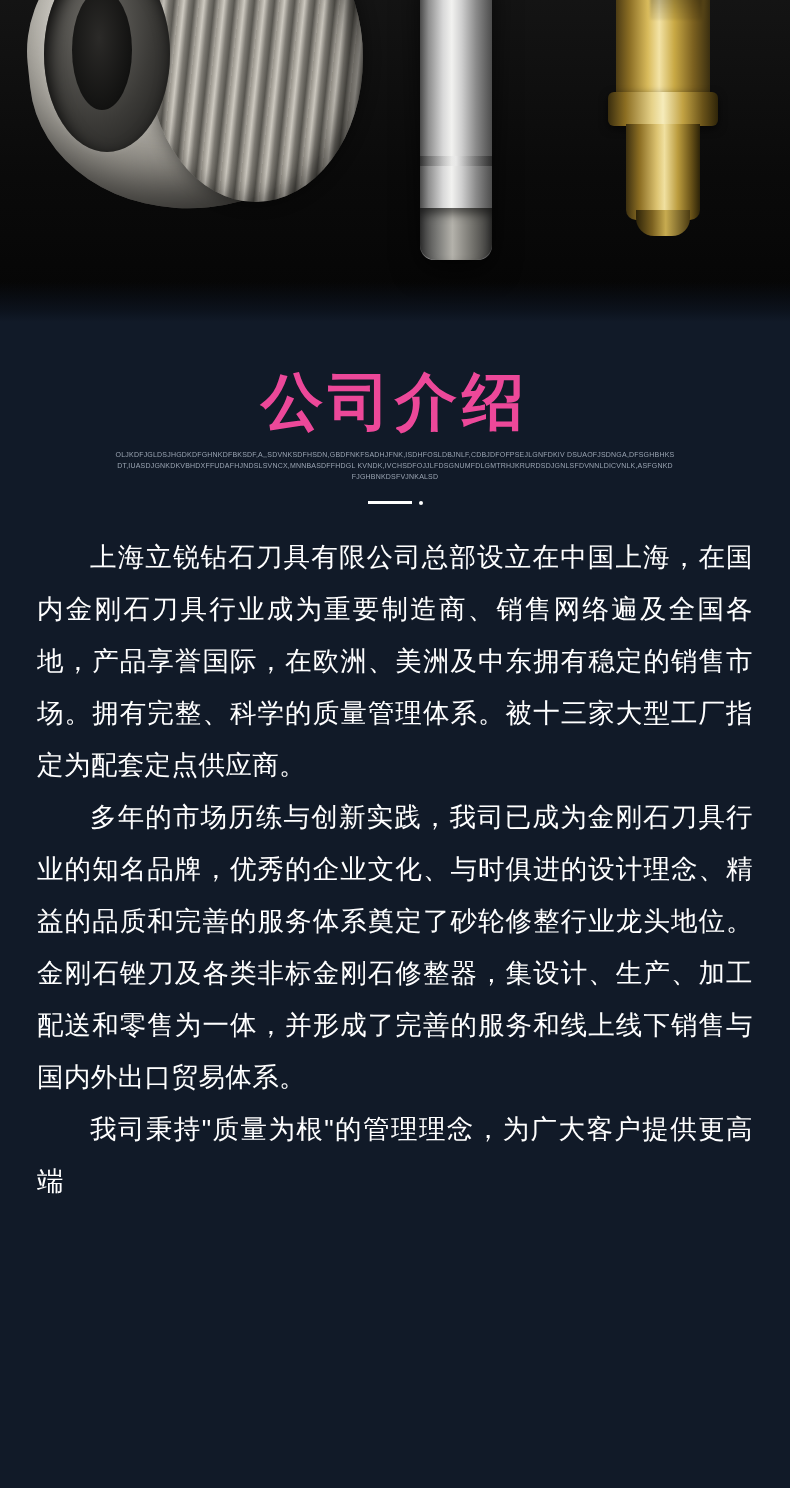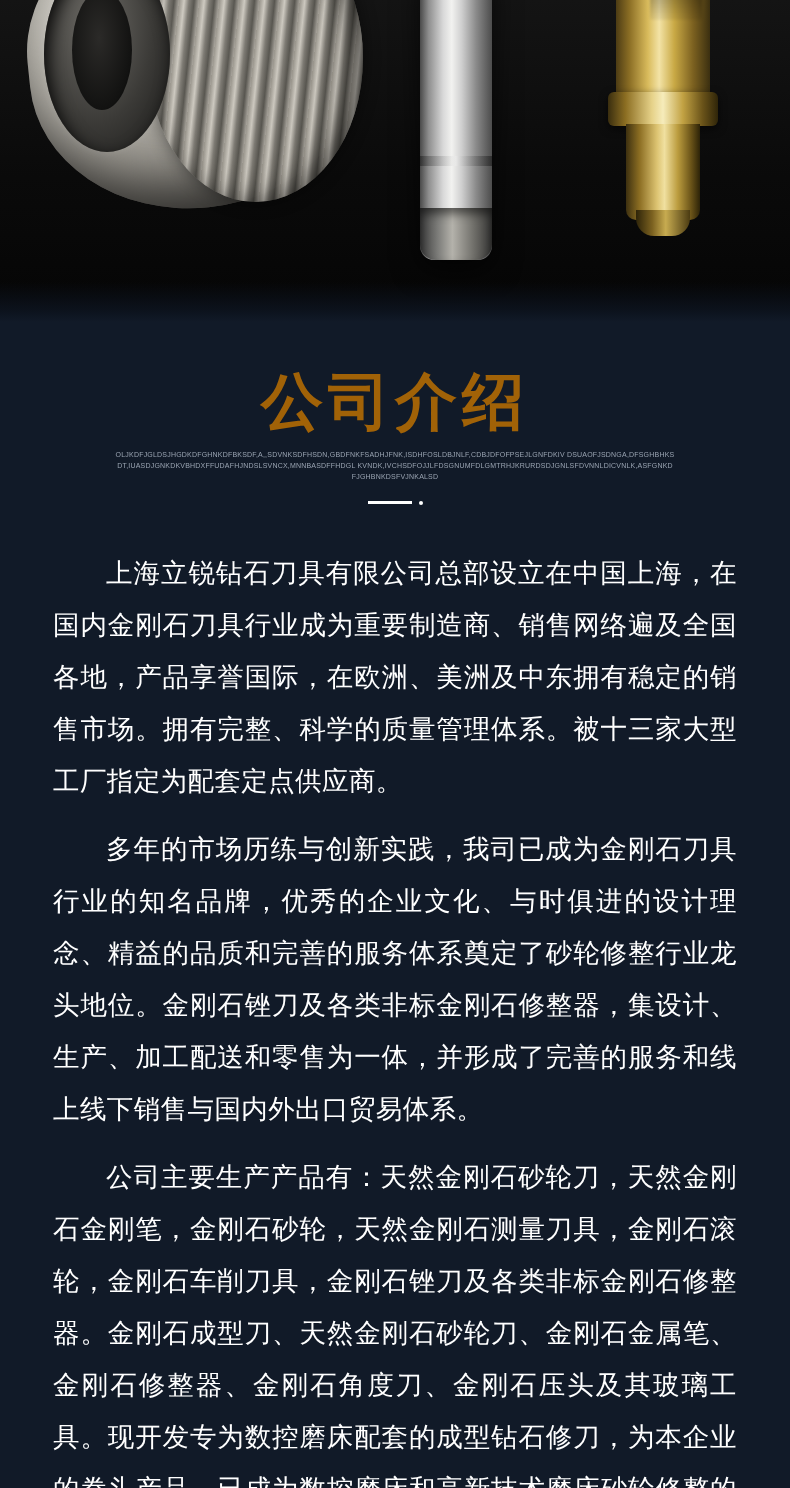--- a/index.html
+++ b/index.html
@@ -175,21 +175,21 @@
   }
 
   
   .intro {
     position: relative;
     padding: 46px 0 0 0;
     background: #111a28;
   }
   .intro-title {
     text-align: center;
-    color: #a16207;
+    color: #ec4899;
     font-size: 62px;
     font-weight: bold;
     letter-spacing: 5px;
     line-height: 1.1;
     font-family: "Liberation Sans", sans-serif;
   }
   .intro-sub {
     margin: 14px auto 0 auto;
     width: 560px;
     text-align: center;
@@ -224,21 +224,21 @@
     margin: 26px auto 0 auto;
     width: 716px;
     color: #ffffff;
     font-size: 26.5px;
     line-height: 52px;
     letter-spacing: 0.4px;
     text-align: justify;
     font-family: "Liberation Sans", sans-serif;
   }
   .body-copy p {
-    margin: 16px;
+    margin: 0;
     text-indent: 2em;
   }
   .body-copy p + p { margin-top: 0; }
   .clipped {
     overflow: hidden;
   }
 </style>
 </head>
 <body>
 
@@ -277,19 +277,18 @@
     <div class="intro-sub">OLJKDFJGLDSJHGDKDFGHNKDFBKSDF,A,,SDVNKSDFHSDN,GBDFNKFSADHJFNK,ISDHFOSLDBJNLF,CDBJDFOFPSEJLGNFDKIV DSUAOFJSDNGA,DFSGHBHKSDT,IUASDJGNKDKVBHDXFFUDAFHJNDSLSVNCX,MNNBASDFFHDGL KVNDK,IVCHSDFOJJLFDSGNUMFDLGMTRHJKRURDSDJGNLSFDVNNLDICVNLK,ASFGNKDFJGHBNKDSFVJNKALSD</div>
 
     <div class="divider">
       <span class="bar"></span>
       <span class="dot"></span>
     </div>
 
     <div class="body-copy clipped">
       <p>上海立锐钻石刀具有限公司总部设立在中国上海，在国内金刚石刀具行业成为重要制造商、销售网络遍及全国各地，产品享誉国际，在欧洲、美洲及中东拥有稳定的销售市场。拥有完整、科学的质量管理体系。被十三家大型工厂指定为配套定点供应商。</p>
       <p>多年的市场历练与创新实践，我司已成为金刚石刀具行业的知名品牌，优秀的企业文化、与时俱进的设计理念、精益的品质和完善的服务体系奠定了砂轮修整行业龙头地位。金刚石锉刀及各类非标金刚石修整器，集设计、生产、加工配送和零售为一体，并形成了完善的服务和线上线下销售与国内外出口贸易体系。</p>
-      <p>公司主要生产产品有：天然金刚石砂轮刀，天然金刚石金刚笔，金刚石砂轮，天然金刚石测量刀具，金刚石滚轮，金刚石车削刀具，金刚石锉刀及各类非标金刚石修整器。金刚石成型刀、天然金刚石砂轮刀、金刚石金属笔、金刚石修整器、金刚石角度刀、金刚石压头及其玻璃工具。现开发专为数控磨床配套的成型钻石修刀，为本企业的拳头产品，已成为数控磨床和高新技术磨床砂轮修整的首选工具。</p>
       <p>我司秉持"质量为根"的管理理念，为广大客户提供更高端</p>
     </div>
 
   </div>
 
 </div>
 
 </body></html>

